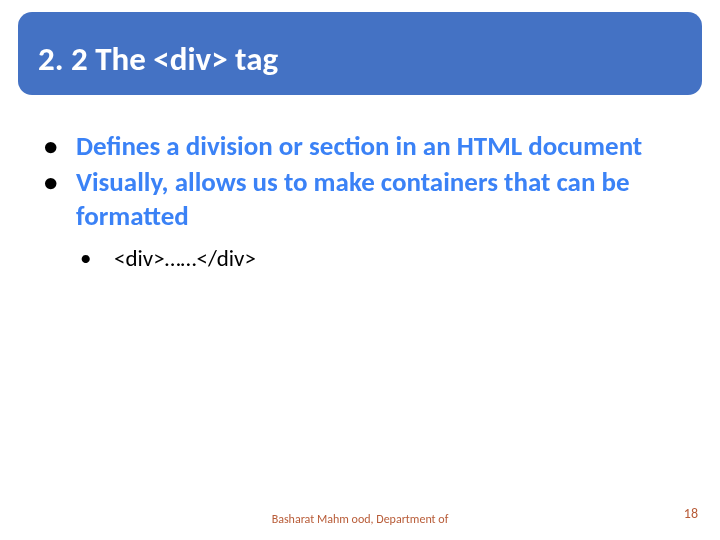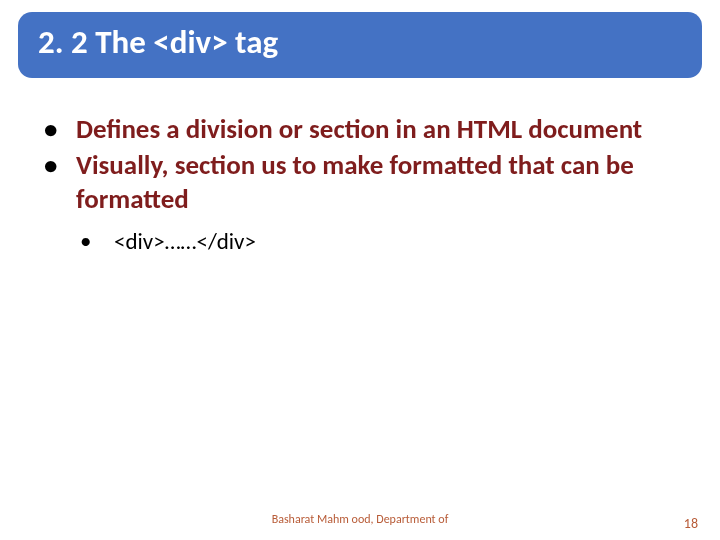--- a/index.html
+++ b/index.html
@@ -8,40 +8,40 @@
     height: 540px;
     background: #ffffff;
     font-family: Calibri, Arial, sans-serif;
     position: relative;
     overflow: hidden;
   }
   .title-bar {
     margin: 12px 18px 0 18px;
     background: #4472c4;
     border-radius: 14px;
-    padding: 10px 20px 16px 20px;
+    padding: 27px 20px 16px 20px;
   }
   .title-text {
     color: #ffffff;
     font-size: 33px;
     font-weight: 700;
   }
   .content {
     margin-top: 34px;
     padding: 0 38px 0 38px;
   }
   ul.main-list {
     list-style: none;
   }
   ul.main-list > li {
     position: relative;
     padding-left: 38px;
     margin-bottom: 2px;
     font-size: 27px;
-    color: #7f1d1d;
+    color: #3b82f6;
     line-height: 1.25;
     font-weight: 600;
   }
   ul.main-list > li::before {
     content: "•";
     position: absolute;
     left: 6px;
     top: 0;
     font-size: 27px;
     color: #000000;
@@ -73,40 +73,40 @@
     bottom: 14px;
     left: 0;
     width: 720px;
     text-align: center;
     font-size: 12px;
     color: #b85c38;
     line-height: 1.2;
   }
   .page-num {
     position: absolute;
-    bottom: 8px;
+    bottom: 18px;
     right: 22px;
     font-size: 14px;
     color: #b85c38;
   }
 </style>
 </head>
 <body>
 
 <div class="title-bar">
   <div class="title-text">2. 2 The &lt;div&gt; tag</div>
 </div>
 
 <div class="content">
   <ul class="main-list">
     <li>
       <span>Defines a </span><span class="b">division or section</span><span> in an HTML document</span>
     </li>
     <li>
-      <span>Visually, section us to make </span><span class="b">formatted</span><span> that can be formatted</span>
+      <span>Visually, allows us to make </span><span class="b">containers</span><span> that can be formatted</span>
     </li>
   </ul>
   <ul class="sub-list">
     <li>&lt;div&gt;……&lt;/div&gt;</li>
   </ul>
 </div>
 
 <div class="footer">
   <div>Basharat Mahm ood, Department of</div>
 </div>

